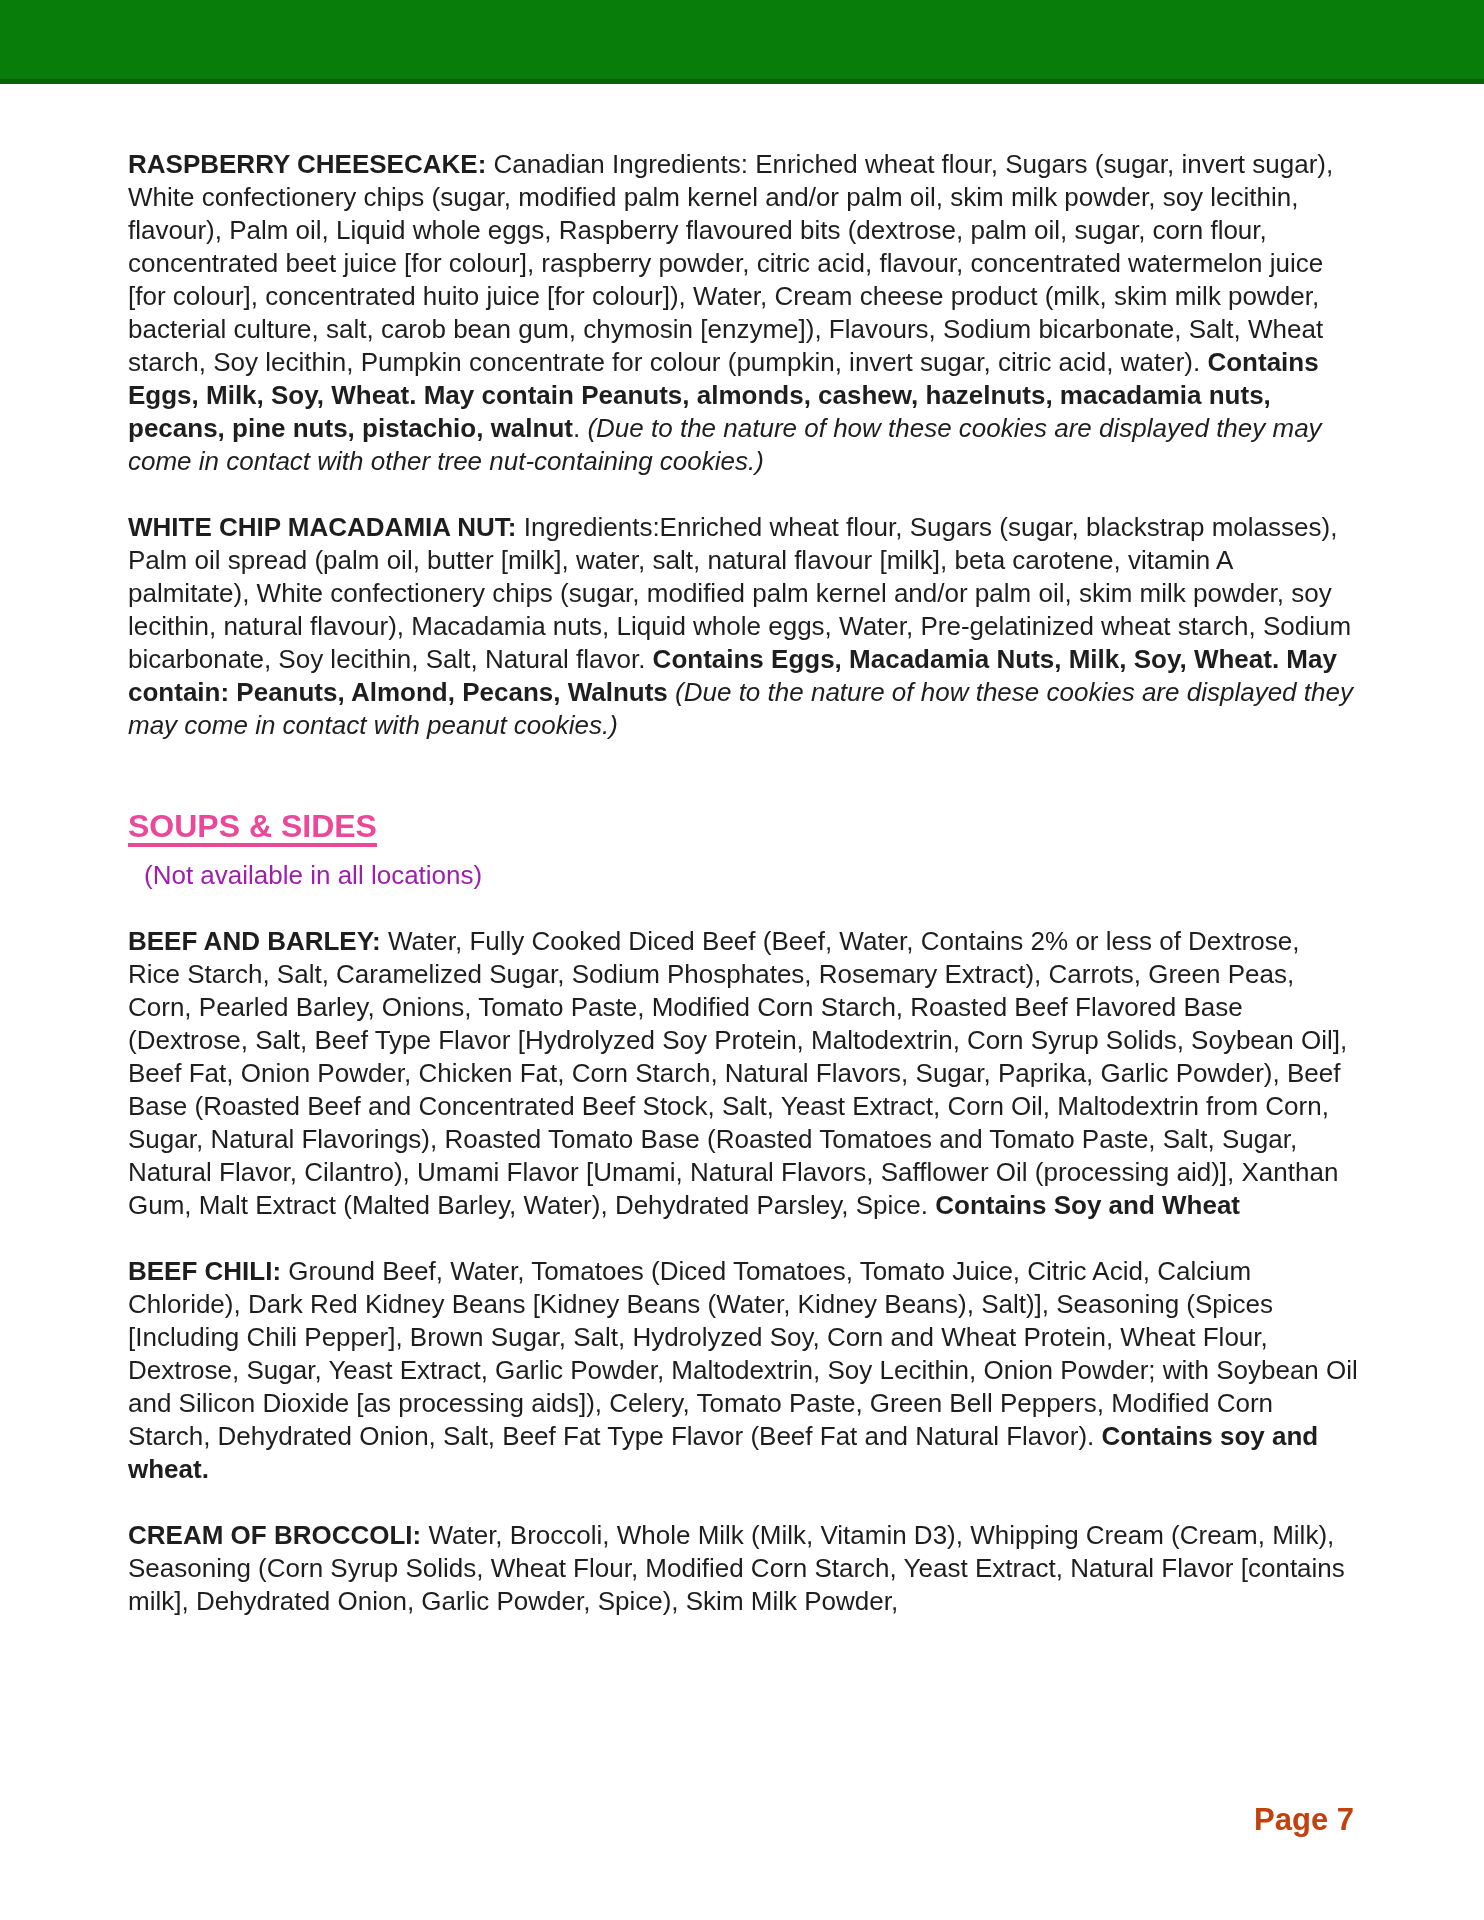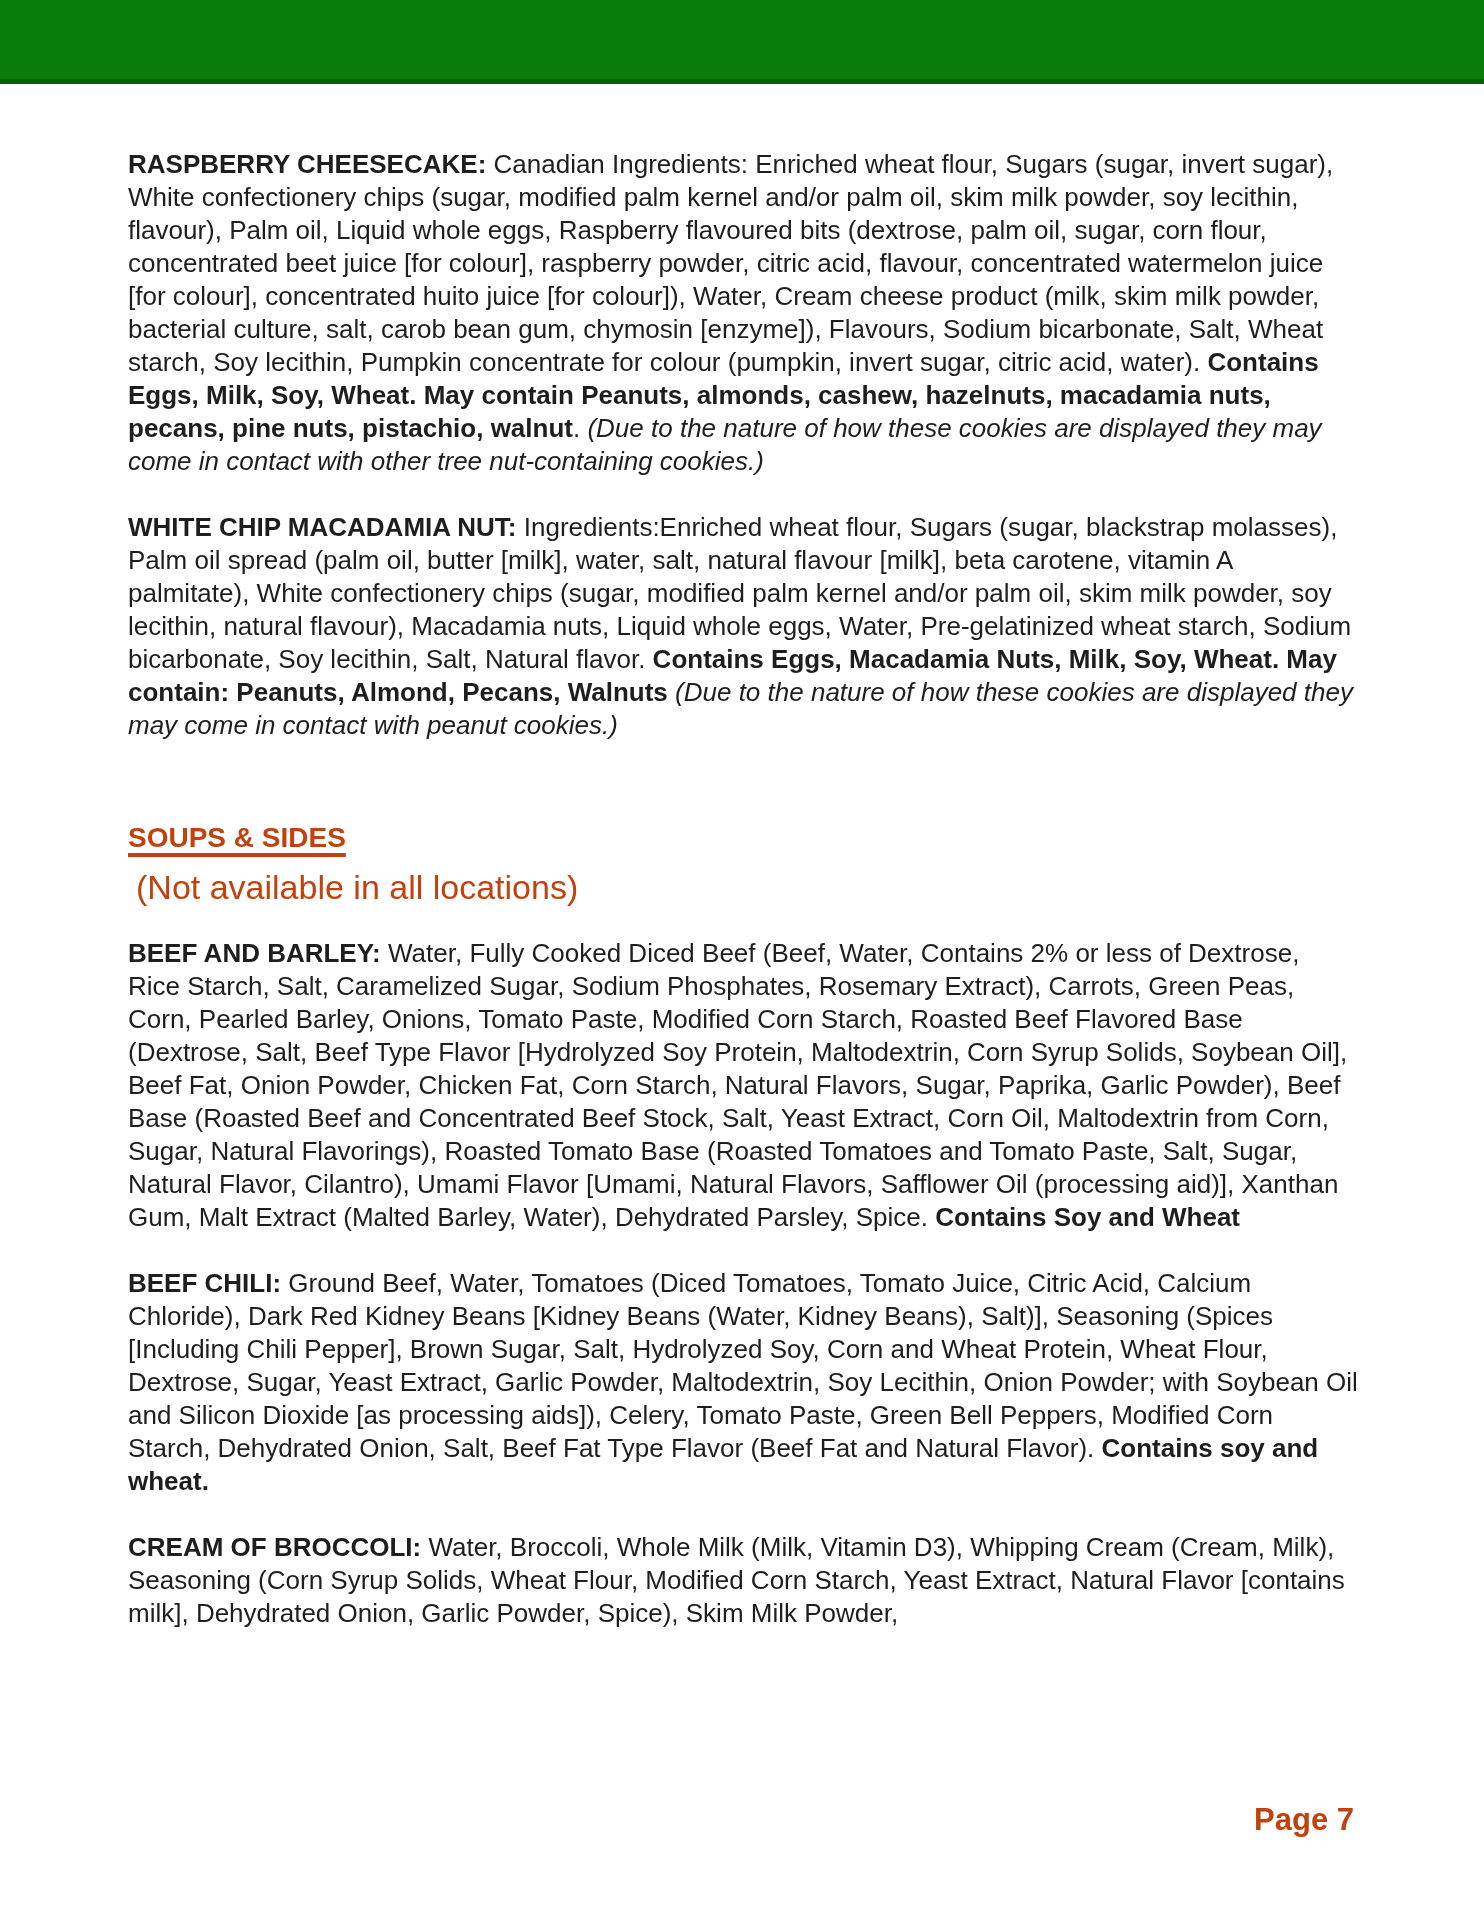--- a/index.html
+++ b/index.html
@@ -24,35 +24,35 @@
     width: 1230px;
     padding-top: 64px;
     font-size: 26px;
     line-height: 33px;
     text-align: left;
   }
   .para { margin: 0 0 33px 0; }
   .b { font-weight: bold; }
   .i { font-style: italic; }
   .section-title {
-    margin: 40px 0 4px 0;
-    font-size: 28px;
+    margin: 28px 0 4px 0;
+    font-size: 32px;
     line-height: 46px;
     font-weight: bold;
-    color: #c2410c;
+    color: #ec4899;
     text-decoration: underline;
     text-decoration-thickness: 4px;
     text-underline-offset: 6px;
     display: inline-block;
   }
   .section-subtitle {
-    color: #c2410c;
-    font-size: 34px;
+    color: #a21caf;
+    font-size: 26px;
     line-height: 33px;
-    margin: 6px 0 33px 8px;
+    margin: 6px 0 33px 16px;
   }
   .page-footer {
     position: absolute;
     right: 130px;
     bottom: 82px;
     font-size: 31px;
     font-weight: bold;
     color: #c2410c;
   }
 </style>

